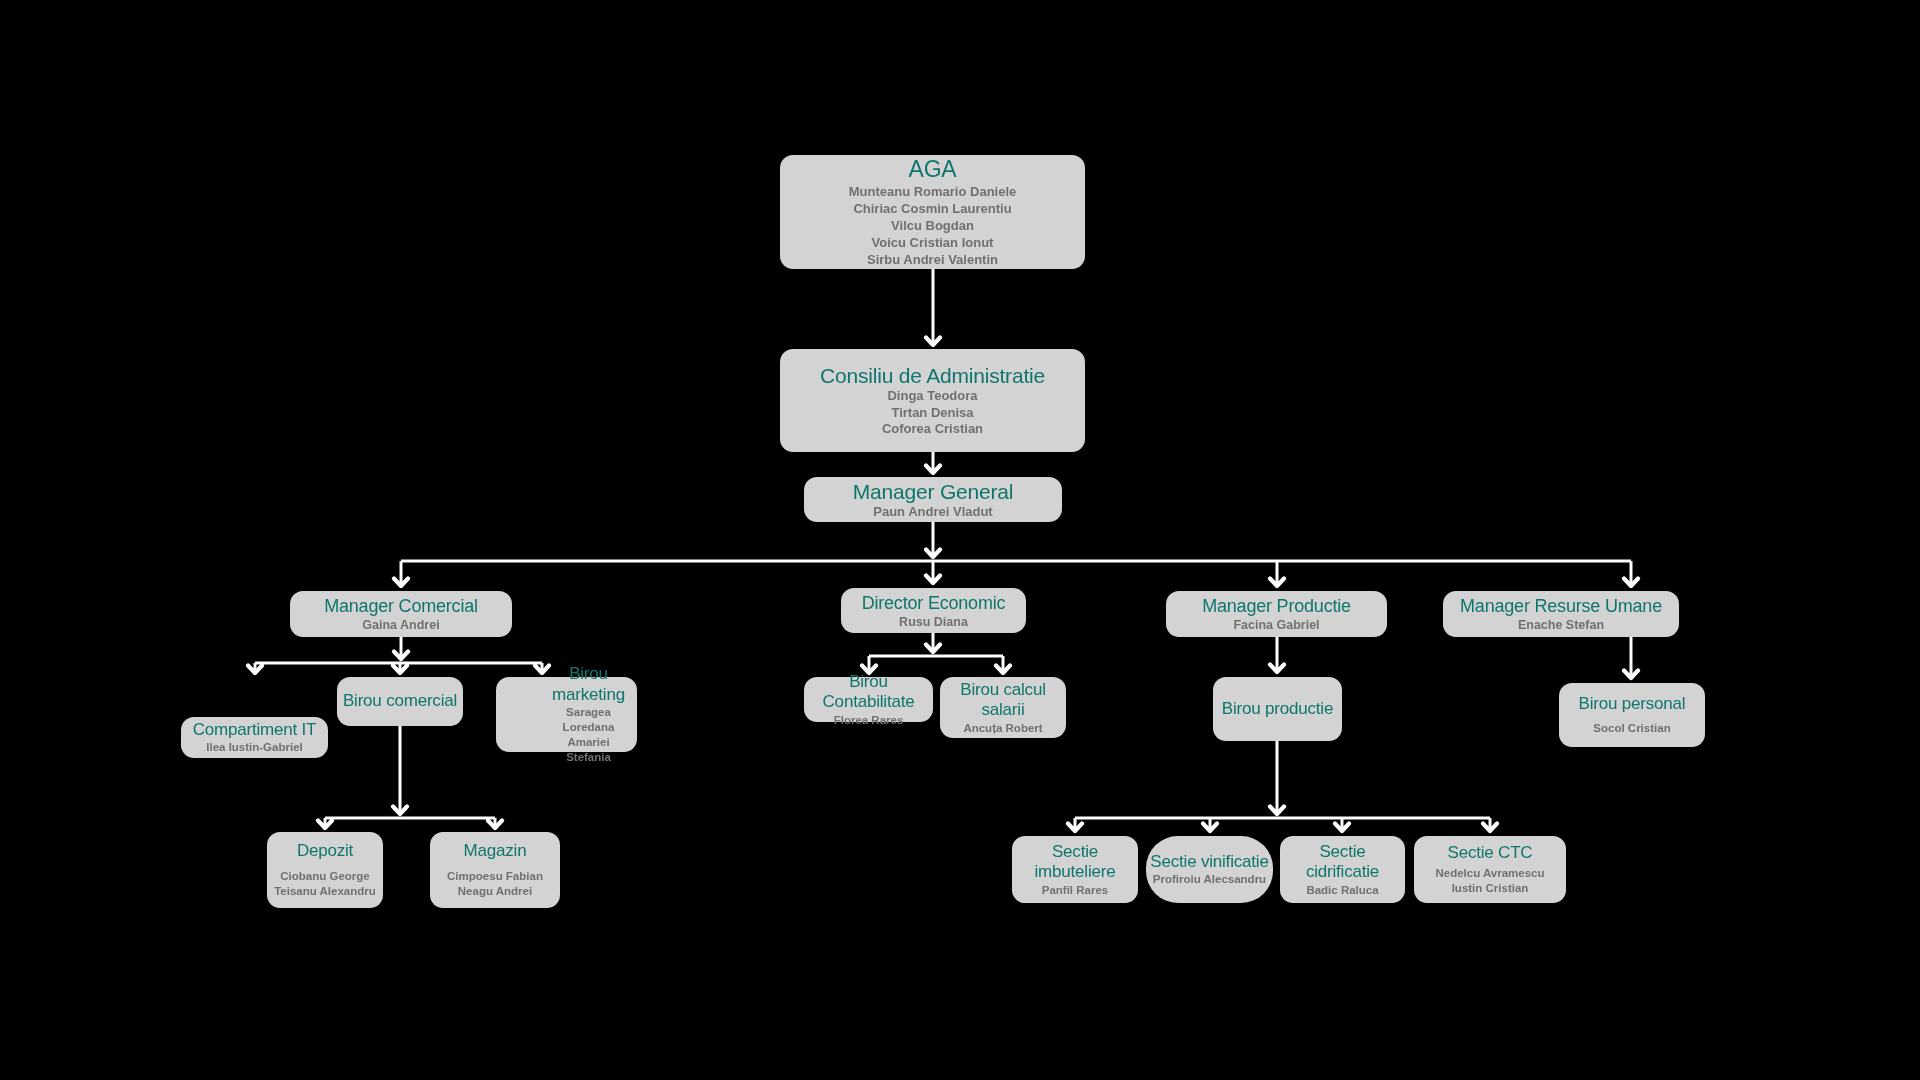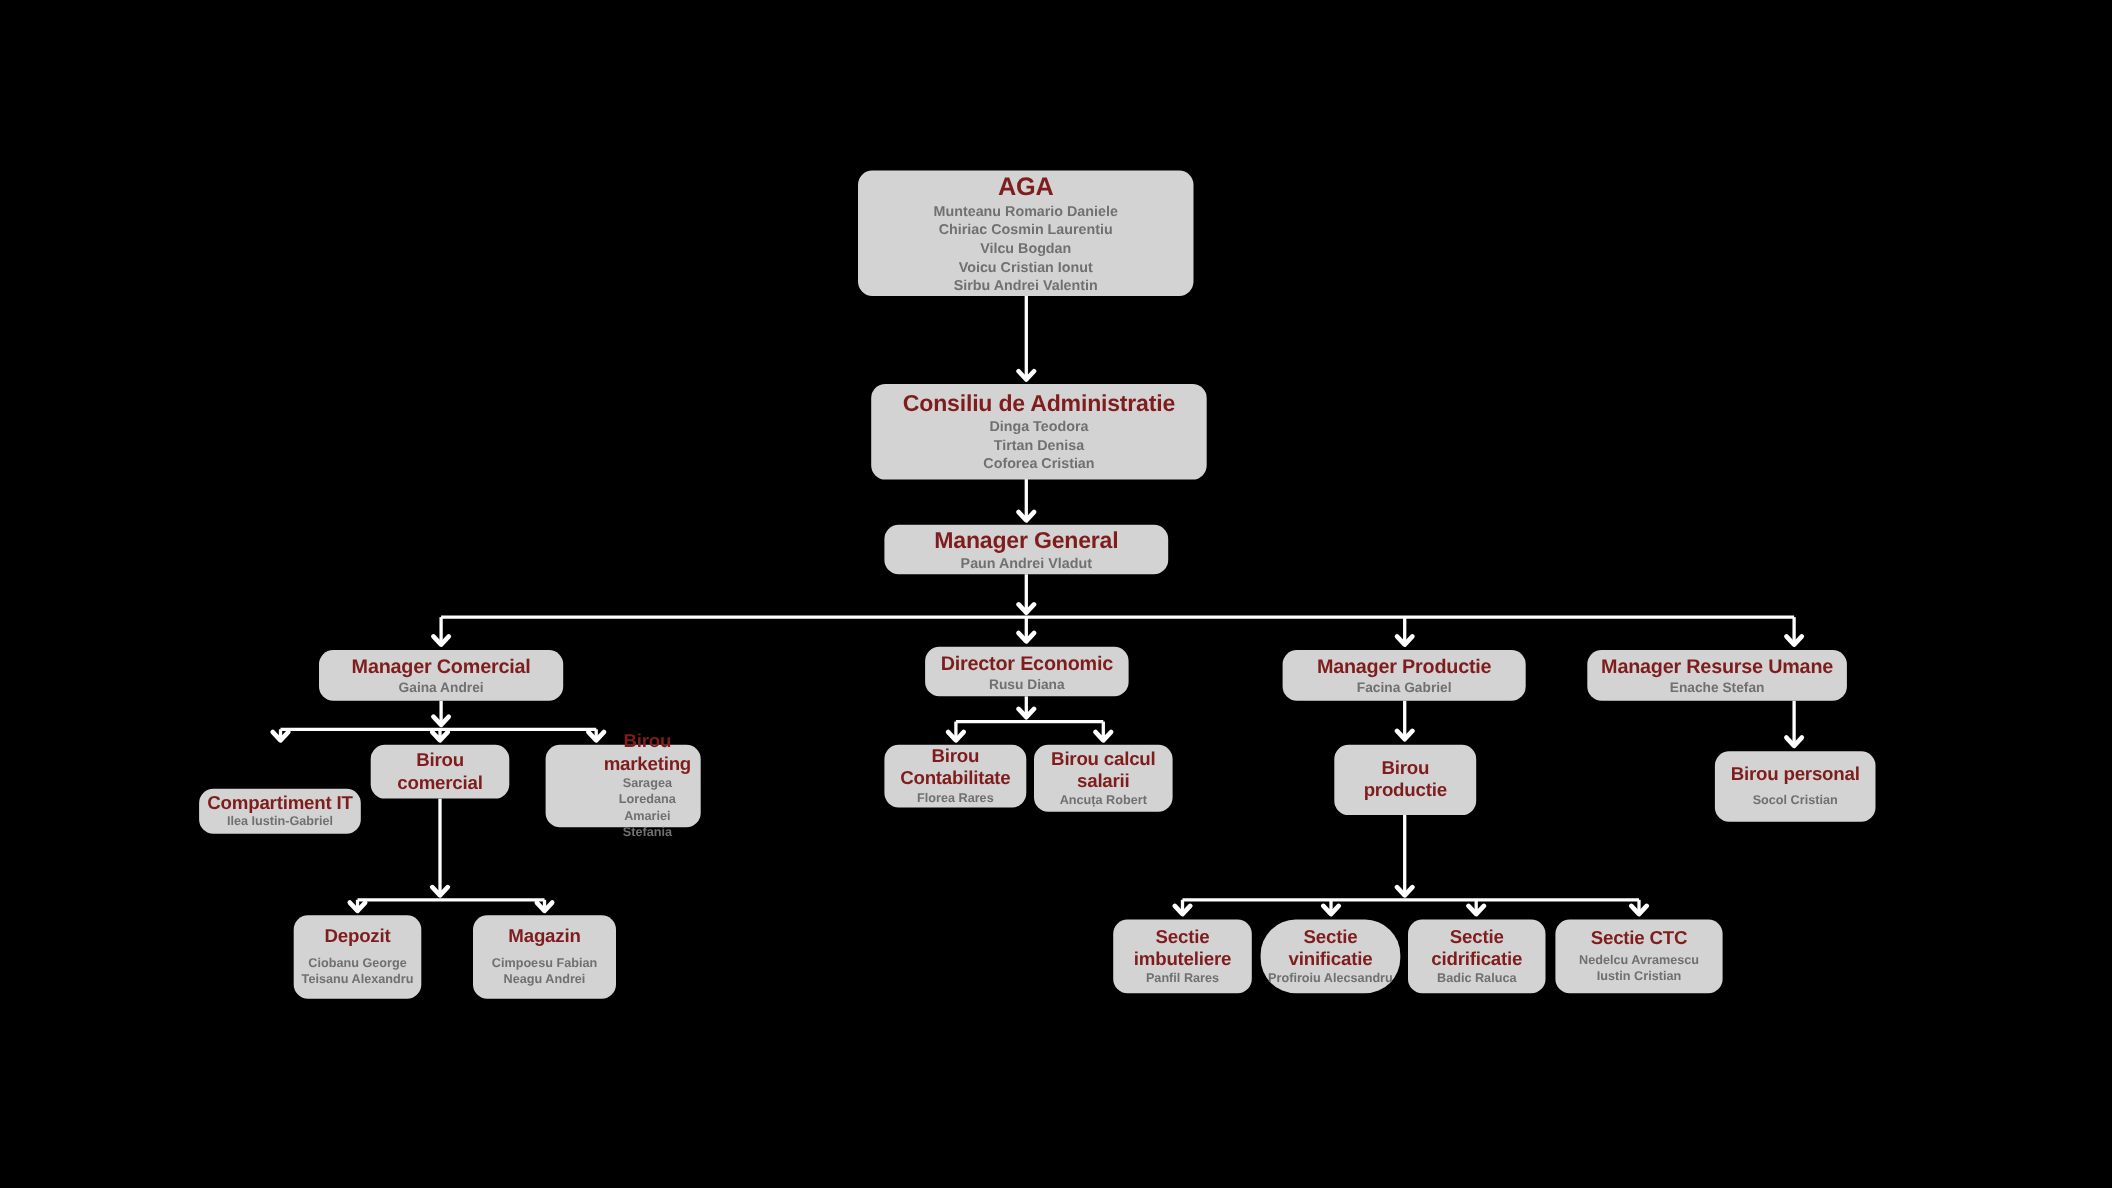--- a/index.html
+++ b/index.html
@@ -6,46 +6,46 @@
   #canvas{
     position:relative;width:1920px;height:1080px;background:#000000;overflow:hidden;
     font-family:"Liberation Sans","DejaVu Sans",sans-serif;
   }
   #connectors{position:absolute;left:0;top:0;width:1920px;height:1080px;}
   .node{
     position:absolute;background:#d3d3d3;border-radius:13px;
     display:flex;flex-direction:column;align-items:center;justify-content:center;
     text-align:center;line-height:1.2;box-sizing:border-box;padding:2px 4px;
   }
-  .node-title{font-weight:700;color:#7f1d1d;letter-spacing:-0.2px;}
+  .node-title{font-weight:400;color:#0f766e;letter-spacing:-0.2px;}
   .node-members{color:#707070;font-weight:600;}
   .gap-sm{margin-top:3px;} .gap-md{margin-top:6px;} .gap-lg{margin-top:8px;}
 
   
   .n-xl .node-title{font-size:23px;line-height:26px;}
   .n-xl .node-members{font-size:13px;line-height:17px;margin-top:1px;}
   .n-lg .node-title{font-size:21px;line-height:25px;}
   .n-lg .node-members{font-size:13px;line-height:16.5px;}
   .n-md .node-title{font-size:18px;line-height:22px;}
   .n-md .node-members{font-size:12.5px;line-height:16px;}
   .n-sm .node-title{font-size:17px;line-height:20.5px;}
   .n-sm .node-members{font-size:11.5px;line-height:15px;}
 
   
   #box-aga{left:780px;top:155px;width:305px;height:114px;}
-  #box-consiliu{left:780px;top:349px;width:305px;height:87px;margin-left:12px;}
+  #box-consiliu{left:780px;top:349px;width:305px;height:103px;}
   #box-manager-general{left:804px;top:477px;width:258px;height:45px;}
   #box-manager-comercial{left:290px;top:591px;width:222px;height:46px;}
   #box-director-economic{left:841px;top:588px;width:185px;height:45px;}
   #box-manager-productie{left:1166px;top:591px;width:221px;height:46px;}
   #box-manager-resurse{left:1443px;top:591px;width:236px;height:46px;}
   #box-compartiment-it{left:181px;top:717px;width:147px;height:41px;}
   #box-birou-comercial{left:337px;top:677px;width:126px;height:49px;}
   #box-birou-marketing{left:496px;top:677px;width:141px;height:75px;padding-left:48px;}
-  #box-birou-contabilitate{left:804px;top:677px;width:129px;height:57px;}
+  #box-birou-contabilitate{left:804px;top:677px;width:129px;height:45px;}
   #box-birou-calcul{left:940px;top:677px;width:126px;height:61px;}
   #box-birou-productie{left:1213px;top:677px;width:129px;height:64px;}
   #box-birou-personal{left:1559px;top:683px;width:146px;height:64px;}
   #box-depozit{left:267px;top:832px;width:116px;height:76px;}
   #box-magazin{left:430px;top:832px;width:130px;height:76px;}
   #box-sectie-imbuteliere{left:1012px;top:836px;width:126px;height:67px;}
   #box-sectie-vinificatie{left:1146px;top:836px;width:127px;height:67px;border-radius:32px;}
   #box-sectie-cidrificatie{left:1280px;top:836px;width:125px;height:67px;}
   #box-sectie-ctc{left:1414px;top:836px;width:152px;height:67px;}
 </style>

